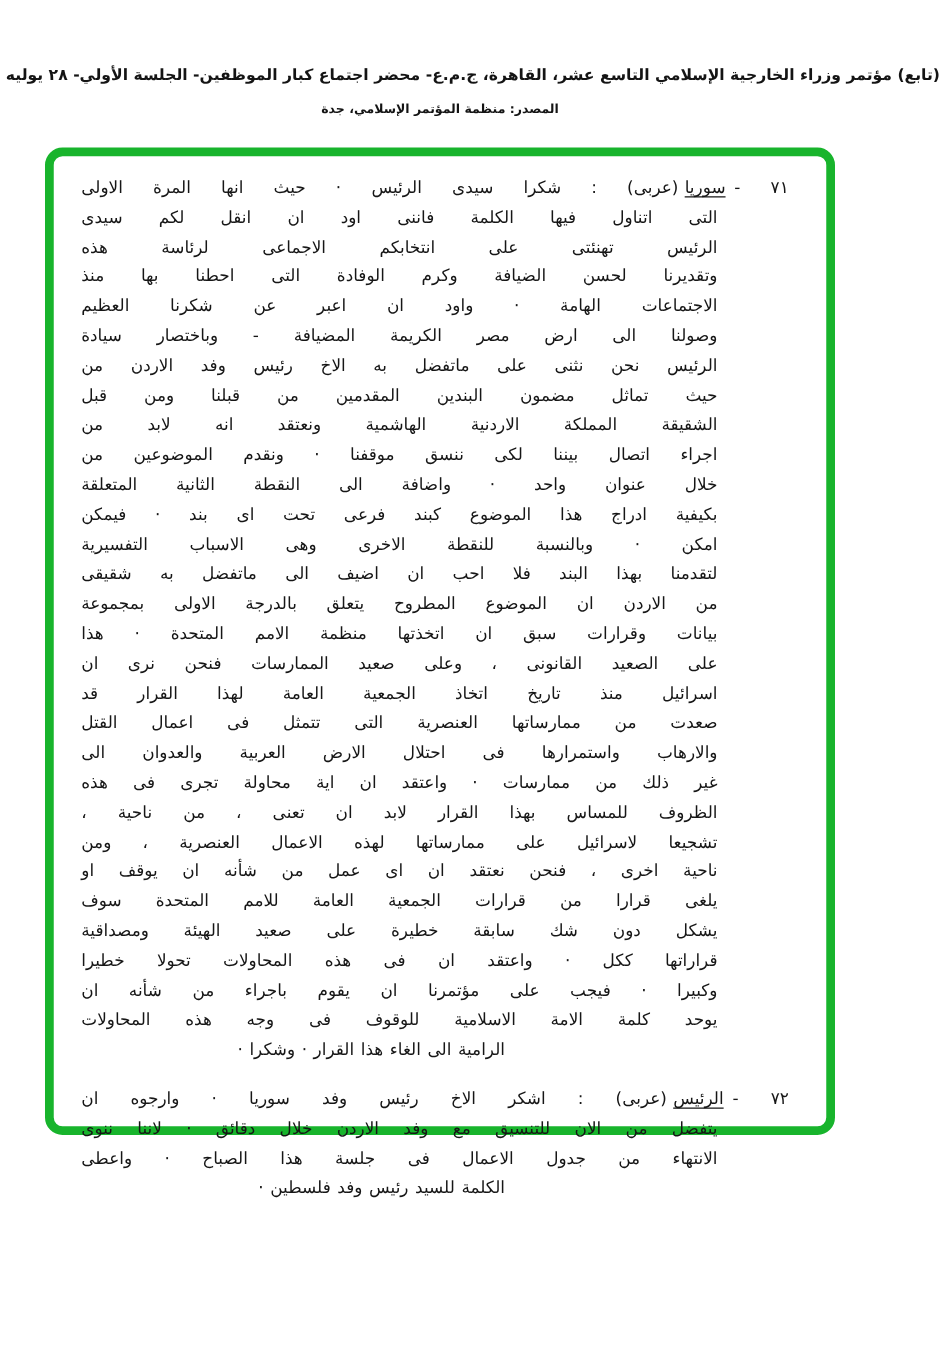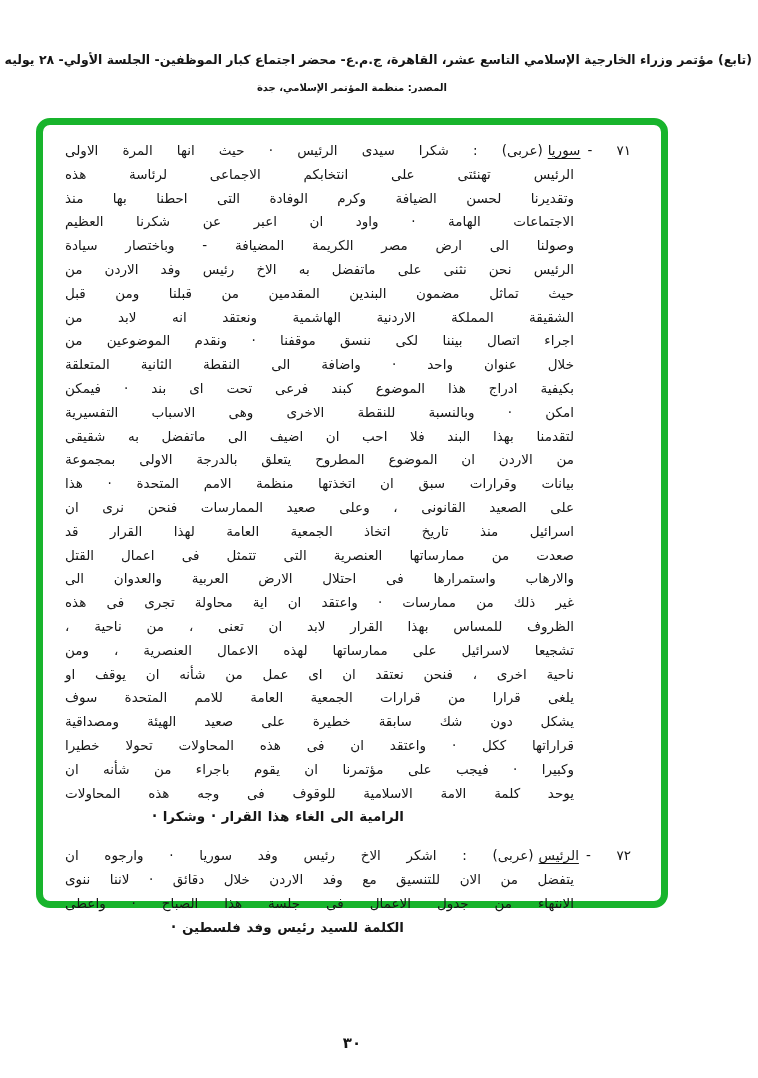--- a/index.html
+++ b/index.html
@@ -56,21 +56,20 @@
   .line {
     text-align: justify;
     text-align-last: justify;
     word-spacing: 1px;
   }
   .line.first { margin-right: -57px; }
   .line.closing {
     text-align: right;
     text-align-last: right;
     margin-right: 170px;
-    font-weight: bold;
   }
   .pnum { margin-left: 7px; white-space: nowrap; }
   .speaker {
     text-decoration: underline;
     text-underline-offset: 3px;
     margin-left: 5px;
   }
   .page-number {
     position: absolute;
     left: 36px;
@@ -89,20 +88,21 @@
 
   <div class="header-line1">(تابع) مؤتمر وزراء الخارجية الإسلامي التاسع عشر، القاهرة، ج.م.ع- محضر اجتماع كبار الموظفين- الجلسة الأولي- ٢٨ يوليه ١٩٩٠</div>
   <div class="header-line2">المصدر: منظمة المؤتمر الإسلامي، جدة</div>
 
   <div class="frame">
 
     <div class="para">
       <div class="line first">
         <span class="pnum">٧١ -</span><span class="speaker">سوريا</span><span>(عربى) : شكرا سيدى الرئيس · حيث انها المرة الاولى</span>
       </div>
+      <div class="line">التى اتناول فيها الكلمة فاننى اود ان انقل لكم سيدى</div>
       <div class="line">الرئيس تهنئتى على انتخابكم الاجماعى لرئاسة هذه</div>
       <div class="line">وتقديرنا لحسن الضيافة وكرم الوفادة التى احطنا بها منذ</div>
       <div class="line">الاجتماعات الهامة · واود ان اعبر عن شكرنا العظيم</div>
       <div class="line">وصولنا الى ارض مصر الكريمة المضيافة - وباختصار سيادة</div>
       <div class="line">الرئيس نحن نثنى على ماتفضل به الاخ رئيس وفد الاردن من</div>
       <div class="line">حيث تماثل مضمون البندين المقدمين من قبلنا ومن قبل</div>
       <div class="line">الشقيقة المملكة الاردنية الهاشمية ونعتقد انه لابد من</div>
       <div class="line">اجراء اتصال بيننا لكى ننسق موقفنا · ونقدم الموضوعين من</div>
       <div class="line">خلال عنوان واحد · واضافة الى النقطة الثانية المتعلقة</div>
       <div class="line">بكيفية ادراج هذا الموضوع كبند فرعى تحت اى بند · فيمكن</div>
@@ -130,15 +130,14 @@
       <div class="line first">
         <span class="pnum">٧٢ -</span><span class="speaker">الرئيس</span><span>(عربى) : اشكر الاخ رئيس وفد سوريا · وارجوه ان</span>
       </div>
       <div class="line">يتفضل من الان للتنسيق مع وفد الاردن خلال دقائق · لاننا ننوى</div>
       <div class="line">الانتهاء من جدول الاعمال فى جلسة هذا الصباح · واعطى</div>
       <div class="line closing">الكلمة للسيد رئيس وفد فلسطين ·</div>
     </div>
 
   </div>
 
-  <div class="page-number">٣٠</div>
 
 </div>
 
 </body></html>

